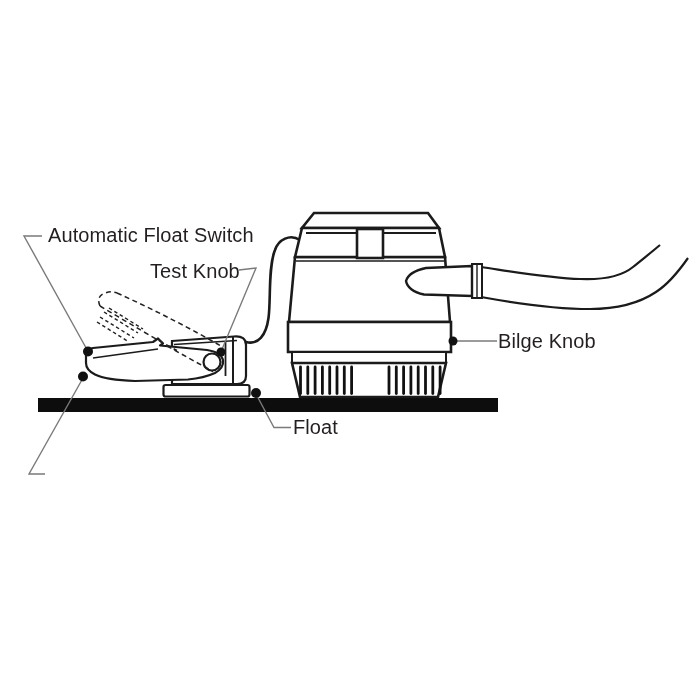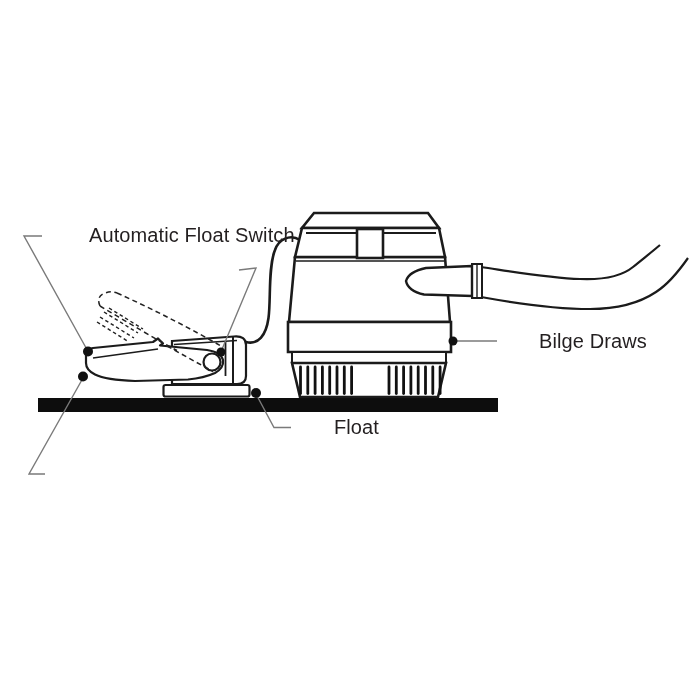--- a/index.html
+++ b/index.html
@@ -11,21 +11,20 @@
     overflow:hidden;
   }
   #lineart{position:absolute;left:0;top:0;}
   .lbl{
     position:absolute;
     font-size:20px;
     line-height:23px;
     color:#231f20;
     white-space:nowrap;
     letter-spacing:0.1px;
-    margin-left:41px;
   }
   .lbl-afs{left:48px;top:224px;}
   .lbl-tk{left:150px;top:260px;}
   .lbl-bp{left:498px;top:330px;}
   .lbl-shim{left:293px;top:416px;}
   .lbl-warning{left:47px;top:453px;line-height:23.5px;}
 </style>
 </head>
 <body>
 
@@ -123,19 +122,20 @@
     <g fill="#111111">
       <circle cx="88" cy="351.5" r="5"></circle>
       <circle cx="83" cy="376.5" r="5"></circle>
       <circle cx="221" cy="352" r="4.5"></circle>
       <circle cx="256" cy="393" r="5"></circle>
       <circle cx="453" cy="341" r="4.5"></circle>
     </g>
   </svg>
 
   <div class="lbl lbl-afs">Automatic Float Switch</div>
-  <div class="lbl lbl-bp">Bilge Draws</div>
+  <div class="lbl lbl-tk">Test Knob</div>
+  <div class="lbl lbl-bp">Bilge Knob</div>
   <div class="lbl lbl-shim">Float</div>
 
   <div class="lbl lbl-warning">
   </div>
 
 </div>
 
 </body></html>

